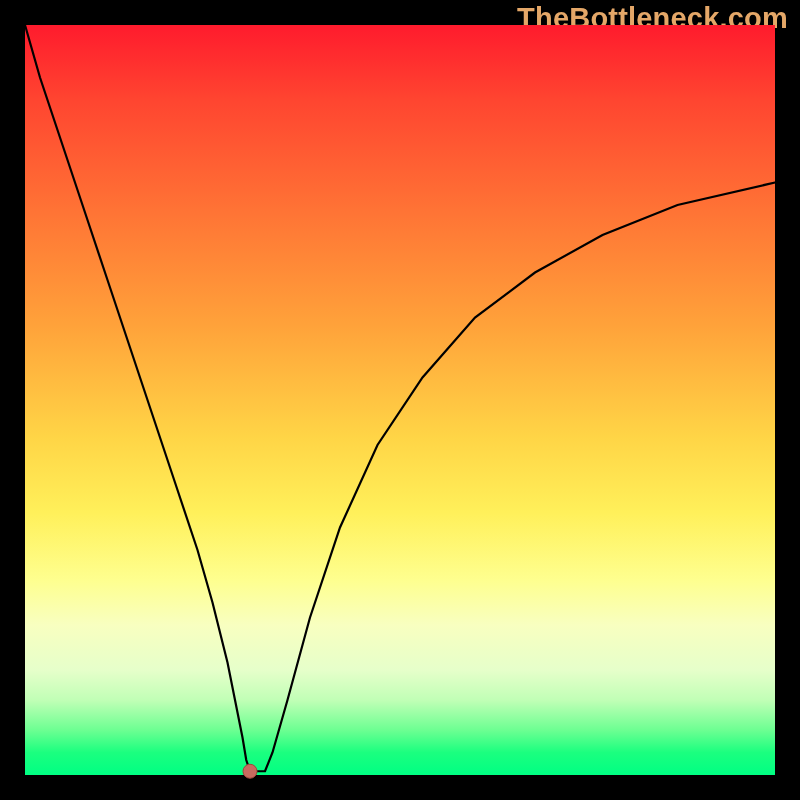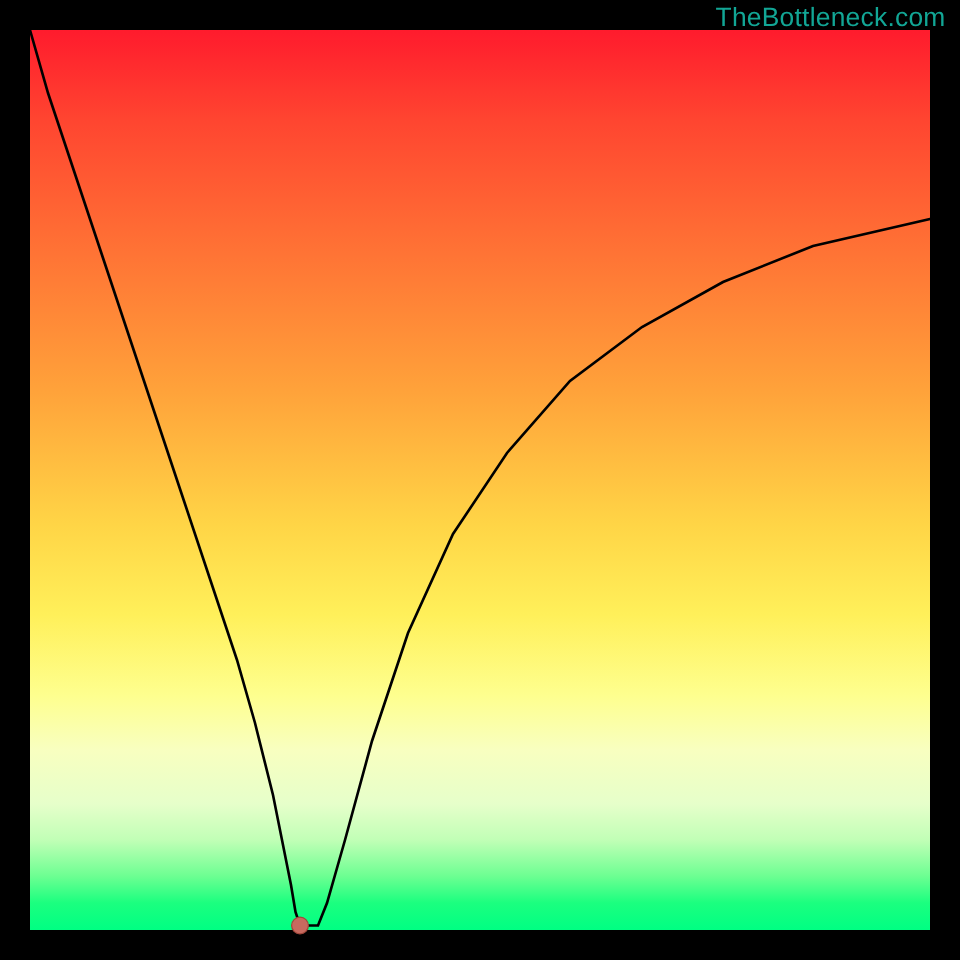--- a/index.html
+++ b/index.html
@@ -14,23 +14,23 @@
   .frame {
     position: relative;
     width: 800px;
     height: 800px;
     background: #000;
   }
   .watermark {
     position: absolute;
     top: 2px;
     right: 12px;
-    color: #14b8a6;
-    font-size: 22px;
-    font-weight: 400;
+    color: #fdba74;
+    font-size: 29px;
+    font-weight: 700;
     letter-spacing: 0.2px;
     opacity: 0.9;
     user-select: none;
   }
   .plot-area {
     position: absolute;
     left: 25px;
     top: 25px;
     width: 750px;
     height: 750px;

